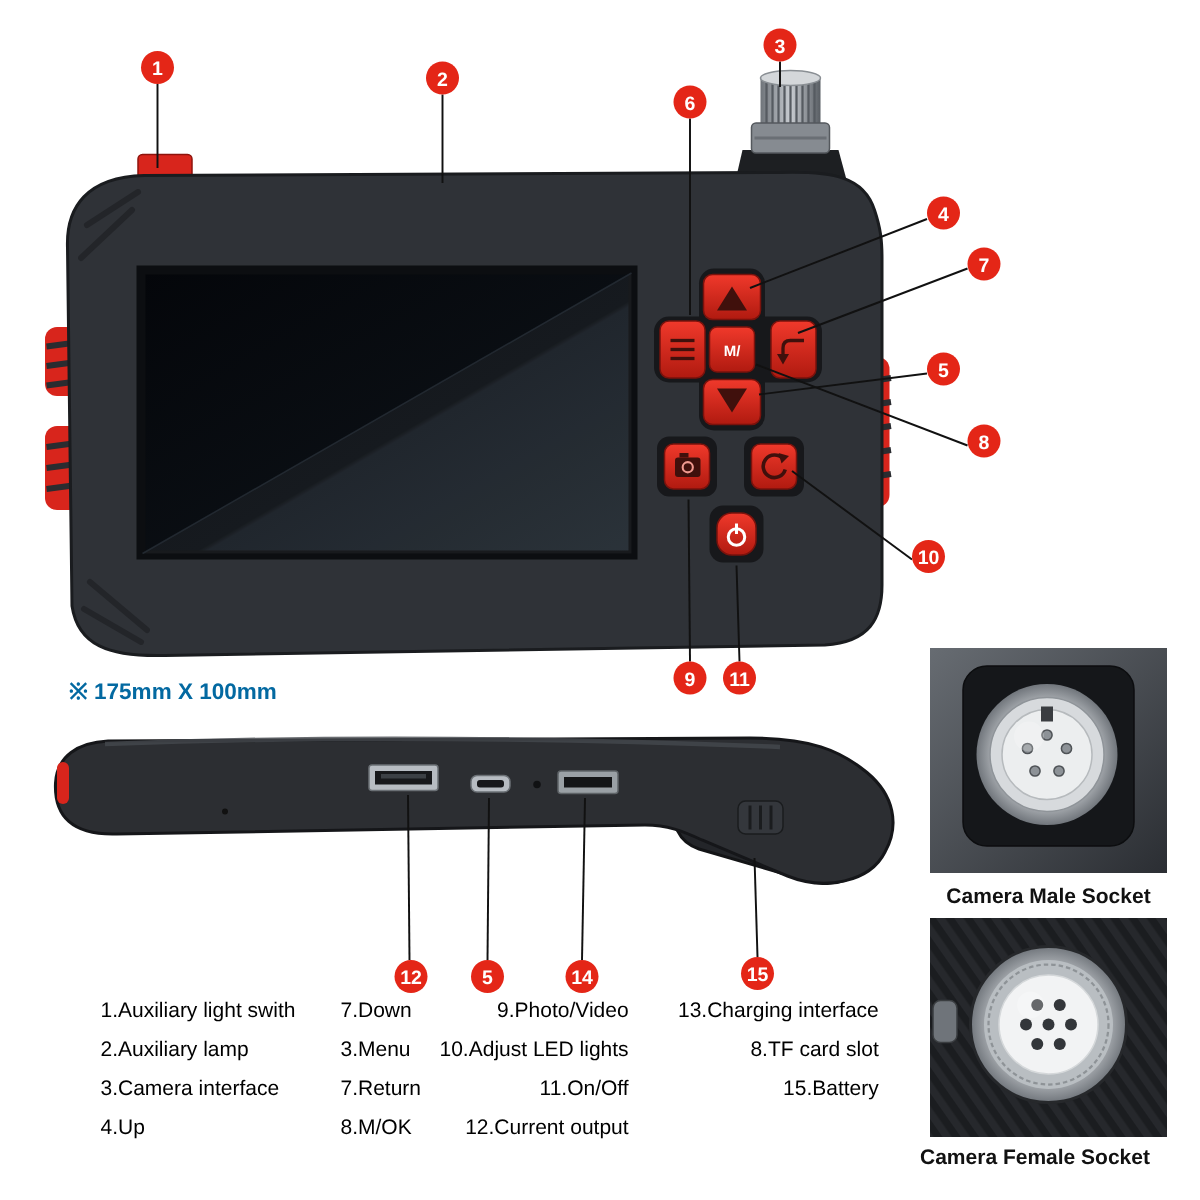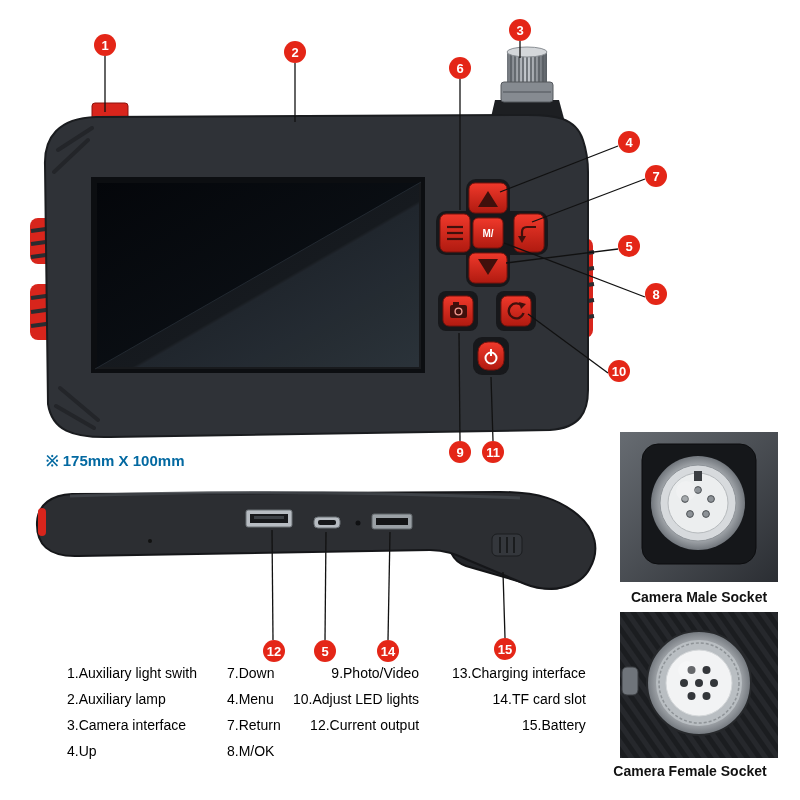--- a/index.html
+++ b/index.html
@@ -322,29 +322,30 @@
 
   <div class="legend">
     <div class="legend-col col1">
       <div class="legend-item">1.Auxiliary light swith</div>
       <div class="legend-item">2.Auxiliary lamp</div>
       <div class="legend-item">3.Camera interface</div>
       <div class="legend-item">4.Up</div>
     </div>
     <div class="legend-col col2">
       <div class="legend-item">7.Down</div>
-      <div class="legend-item">4.Menu</div>
+      <div class="legend-item">3.Menu</div>
       <div class="legend-item">7.Return</div>
       <div class="legend-item">8.M/OK</div>
     </div>
     <div class="legend-col col3">
       <div class="legend-item">9.Photo/Video</div>
       <div class="legend-item">10.Adjust LED lights</div>
+      <div class="legend-item">11.On/Off</div>
       <div class="legend-item">12.Current output</div>
     </div>
     <div class="legend-col col4">
       <div class="legend-item">13.Charging interface</div>
-      <div class="legend-item">14.TF card slot</div>
+      <div class="legend-item">8.TF card slot</div>
       <div class="legend-item">15.Battery</div>
     </div>
   </div>
 
 </div>
 
 </body></html>

